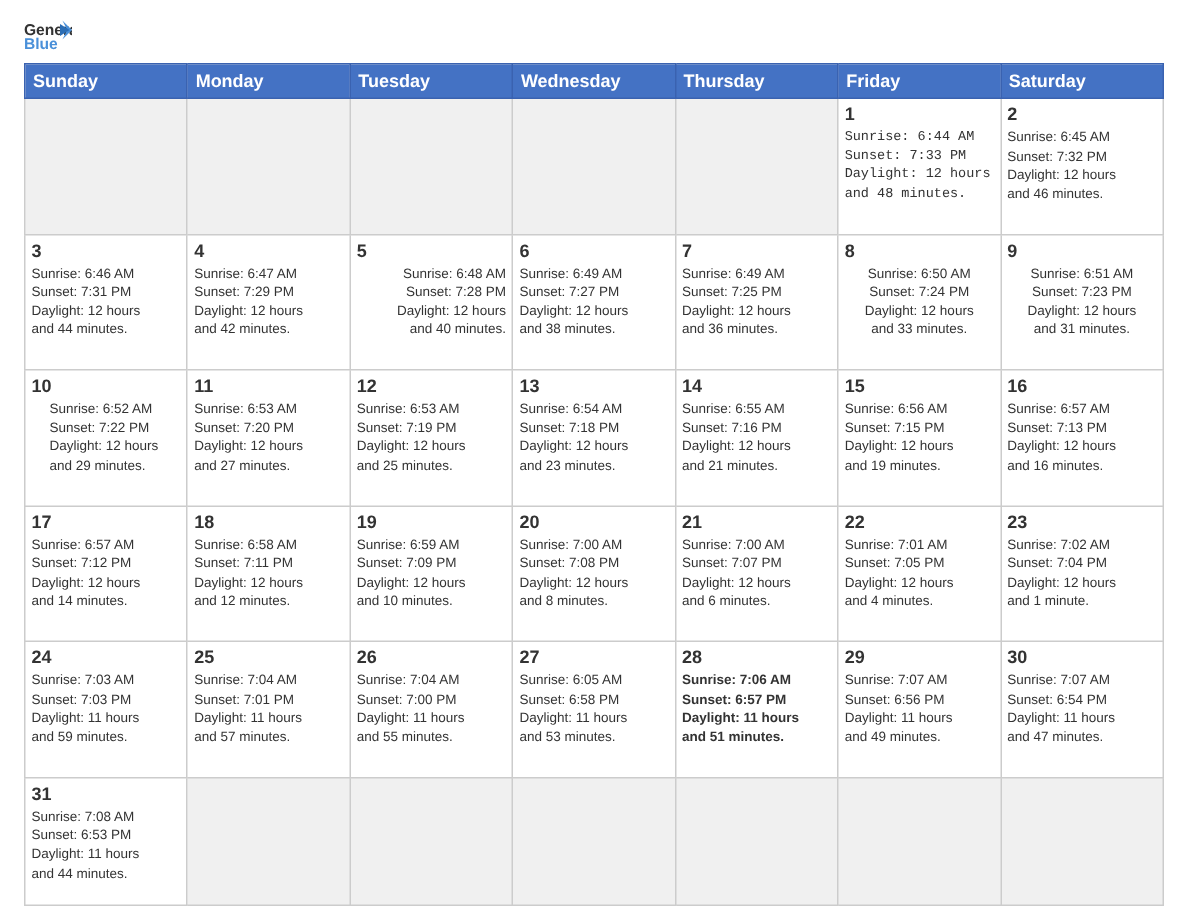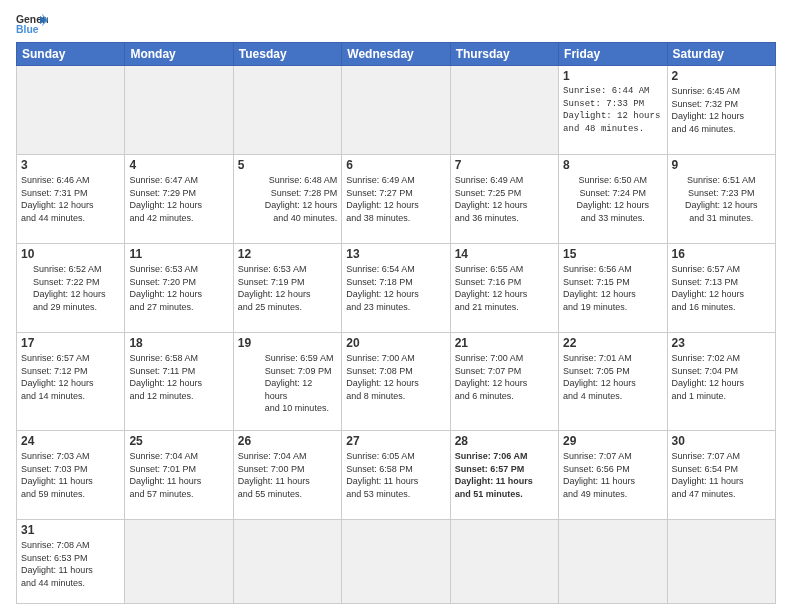--- a/index.html
+++ b/index.html
@@ -254,21 +254,21 @@
           </td>
           <td>
             <span class="day-num">18</span>
             <div class="day-info" style="white-space: pre-line;">Sunrise: 6:58 AM
 Sunset: 7:11 PM
 Daylight: 12 hours
 and 12 minutes.</div>
           </td>
           <td>
             <span class="day-num">19</span>
-            <div class="day-info" style="white-space: pre-line; margin-left: 27px;">Sunrise: 6:59 AM
+            <div class="day-info" style="white-space: pre-line;">Sunrise: 6:59 AM
 Sunset: 7:09 PM
 Daylight: 12 hours
 and 10 minutes.</div>
           </td>
           <td>
             <span class="day-num">20</span>
             <div class="day-info" style="white-space: pre-line;">Sunrise: 7:00 AM
 Sunset: 7:08 PM
 Daylight: 12 hours
 and 8 minutes.</div>

